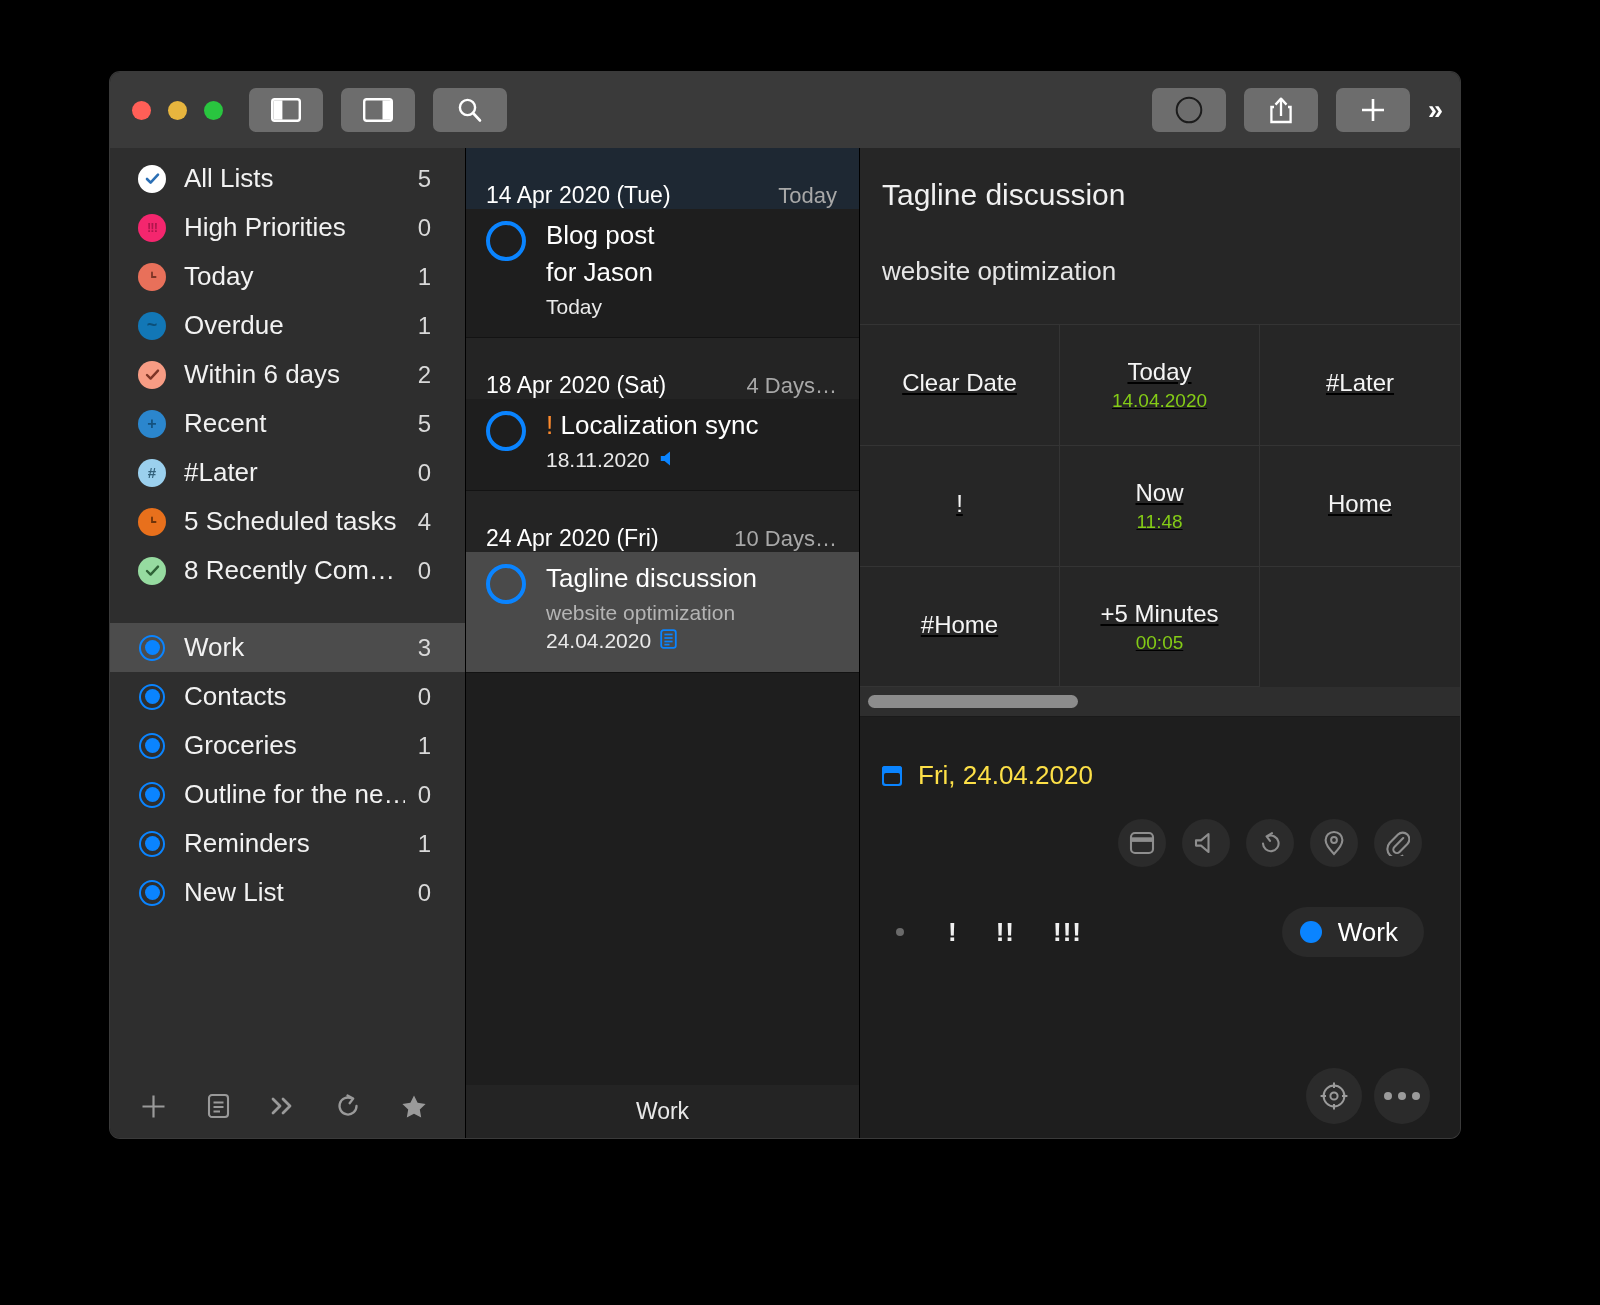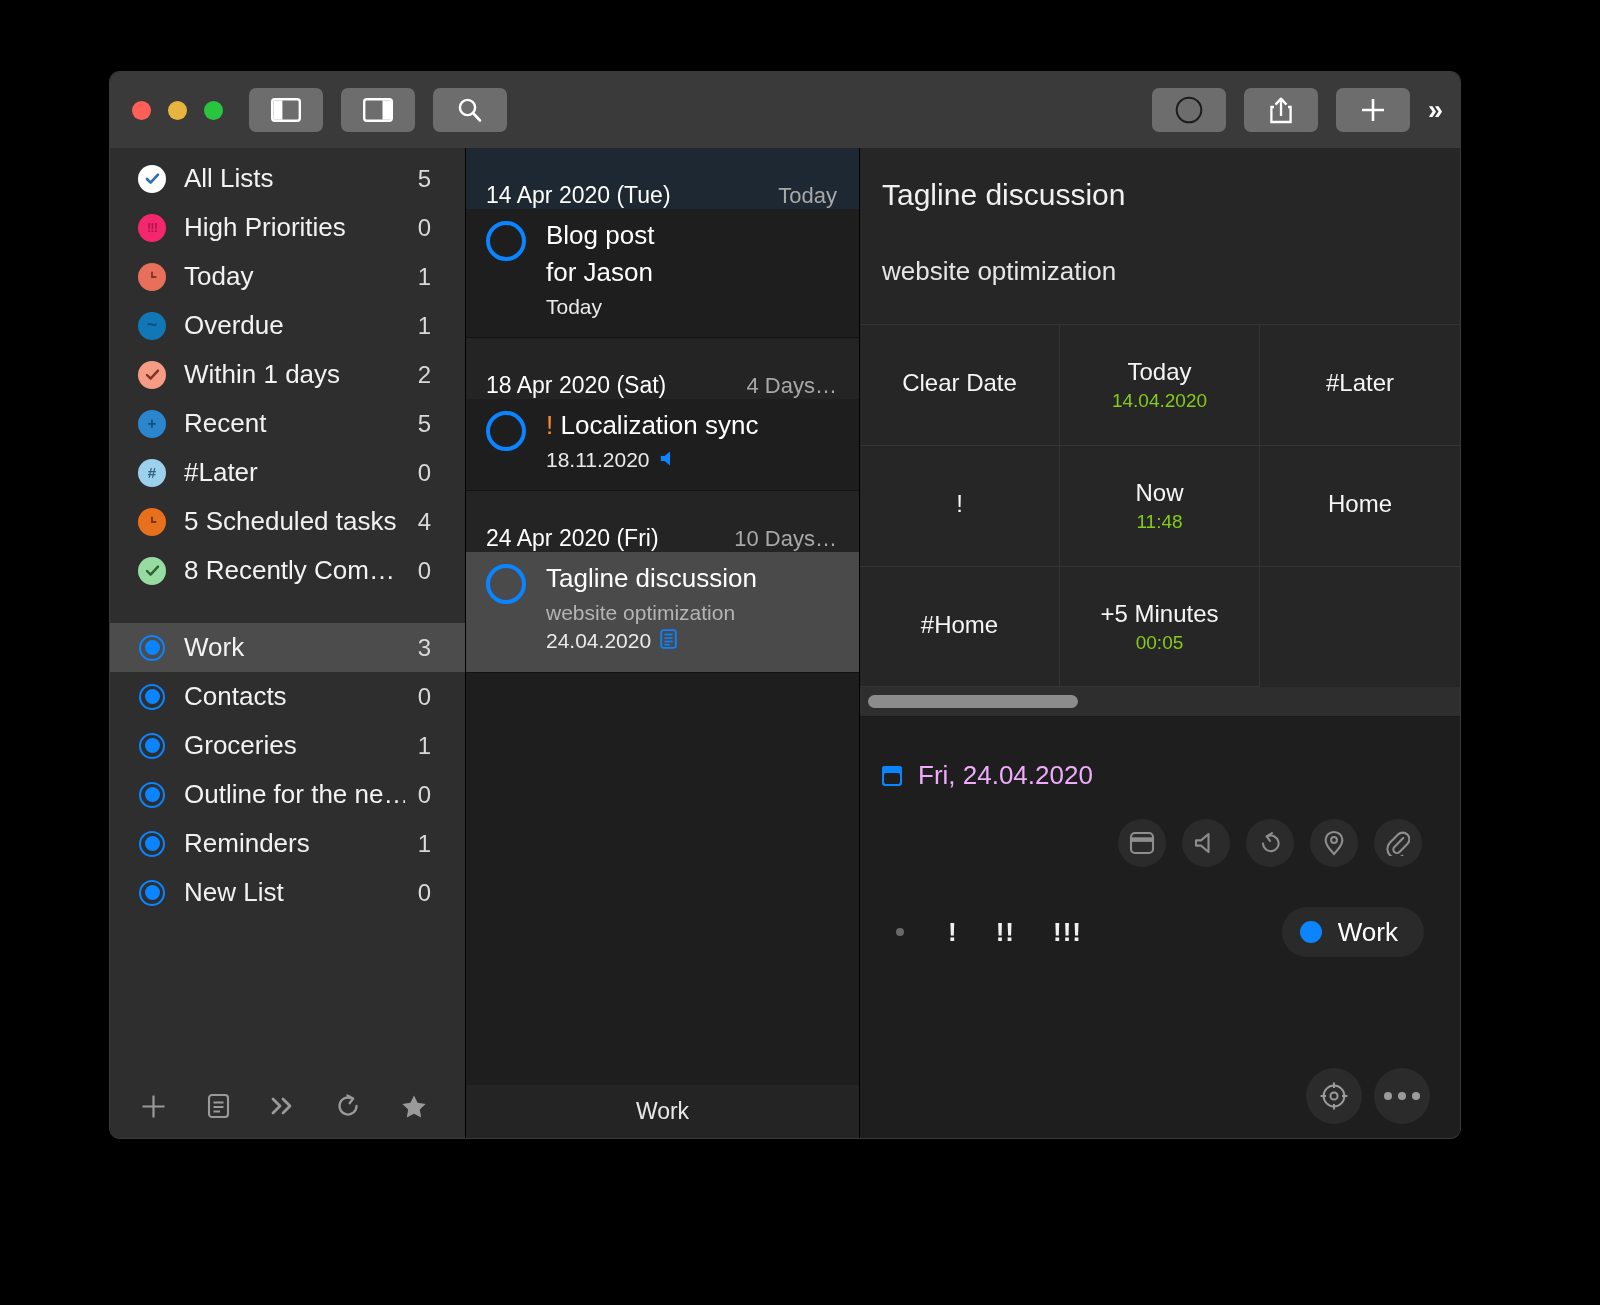--- a/index.html
+++ b/index.html
@@ -161,20 +161,21 @@
   .detail-note {
     color: #e6e6e6; font-size: 26px;
     padding: 44px 26px 0 22px;
   }
   .quickgrid {
     margin-top: 37px;
     border-top: 1px solid #343434;
     display: grid;
     grid-template-columns: 1fr 1fr 1fr;
     grid-template-rows: 121px 121px 120px;
+    text-decoration: underline;
   }
   .qcell {
     border-right: 1px solid #343434;
     border-bottom: 1px solid #343434;
     background: #262626;
     display: flex; flex-direction: column;
     align-items: center; justify-content: center;
     cursor: default;
   }
   .qcell:nth-child(3n) { border-right: none; }
@@ -190,21 +191,21 @@
   .hscroll-thumb {
     height: 13px; border-radius: 7px; background: #8c8c8c;
     width: 36%;
   }
 
   .detail-lower { flex: 1 1 auto; background: #1e1e1e; position: relative; }
   .dl-date {
     display: flex; align-items: center; gap: 16px;
     padding: 43px 0 0 22px;
   }
-  .dl-date-txt { color: #f0abfc; font-size: 26px; }
+  .dl-date-txt { color: #fde047; font-size: 26px; }
   .cal-glyph {
     width: 20px; height: 20px; border-radius: 3px;
     background: #0a84ff; position: relative;
     box-shadow: inset 0 4px 0 0 #0a84ff;
   }
   .cal-glyph::after {
     content: ""; position: absolute; left: 2px; right: 2px; top: 7px; bottom: 2px;
     background: #1e1e1e; border-radius: 2px;
   }
 
@@ -352,21 +353,21 @@
           <span class="sb-label">Overdue</span>
           <span class="sb-count">1</span>
         </div>
 
         <div class="sb-row">
           <span class="sb-ic" style="background:#f79c84;">
             <svg width="17" height="17" viewBox="0 0 17 17">
                 <path d="M3 9 L6.6 12.6 L14 4.6" fill="none" stroke="#7d3526" stroke-width="2.4" stroke-linecap="round" stroke-linejoin="round"></path>
               </svg>
           </span>
-          <span class="sb-label">Within 1 days</span>
+          <span class="sb-label">Within 6 days</span>
           <span class="sb-count">2</span>
         </div>
 
         <div class="sb-row">
           <span class="sb-ic" style="background:#2b86cd;color:#13517f;font-size:16px;">+</span>
           <span class="sb-label">Recent</span>
           <span class="sb-count">5</span>
         </div>
 
         <div class="sb-row">

